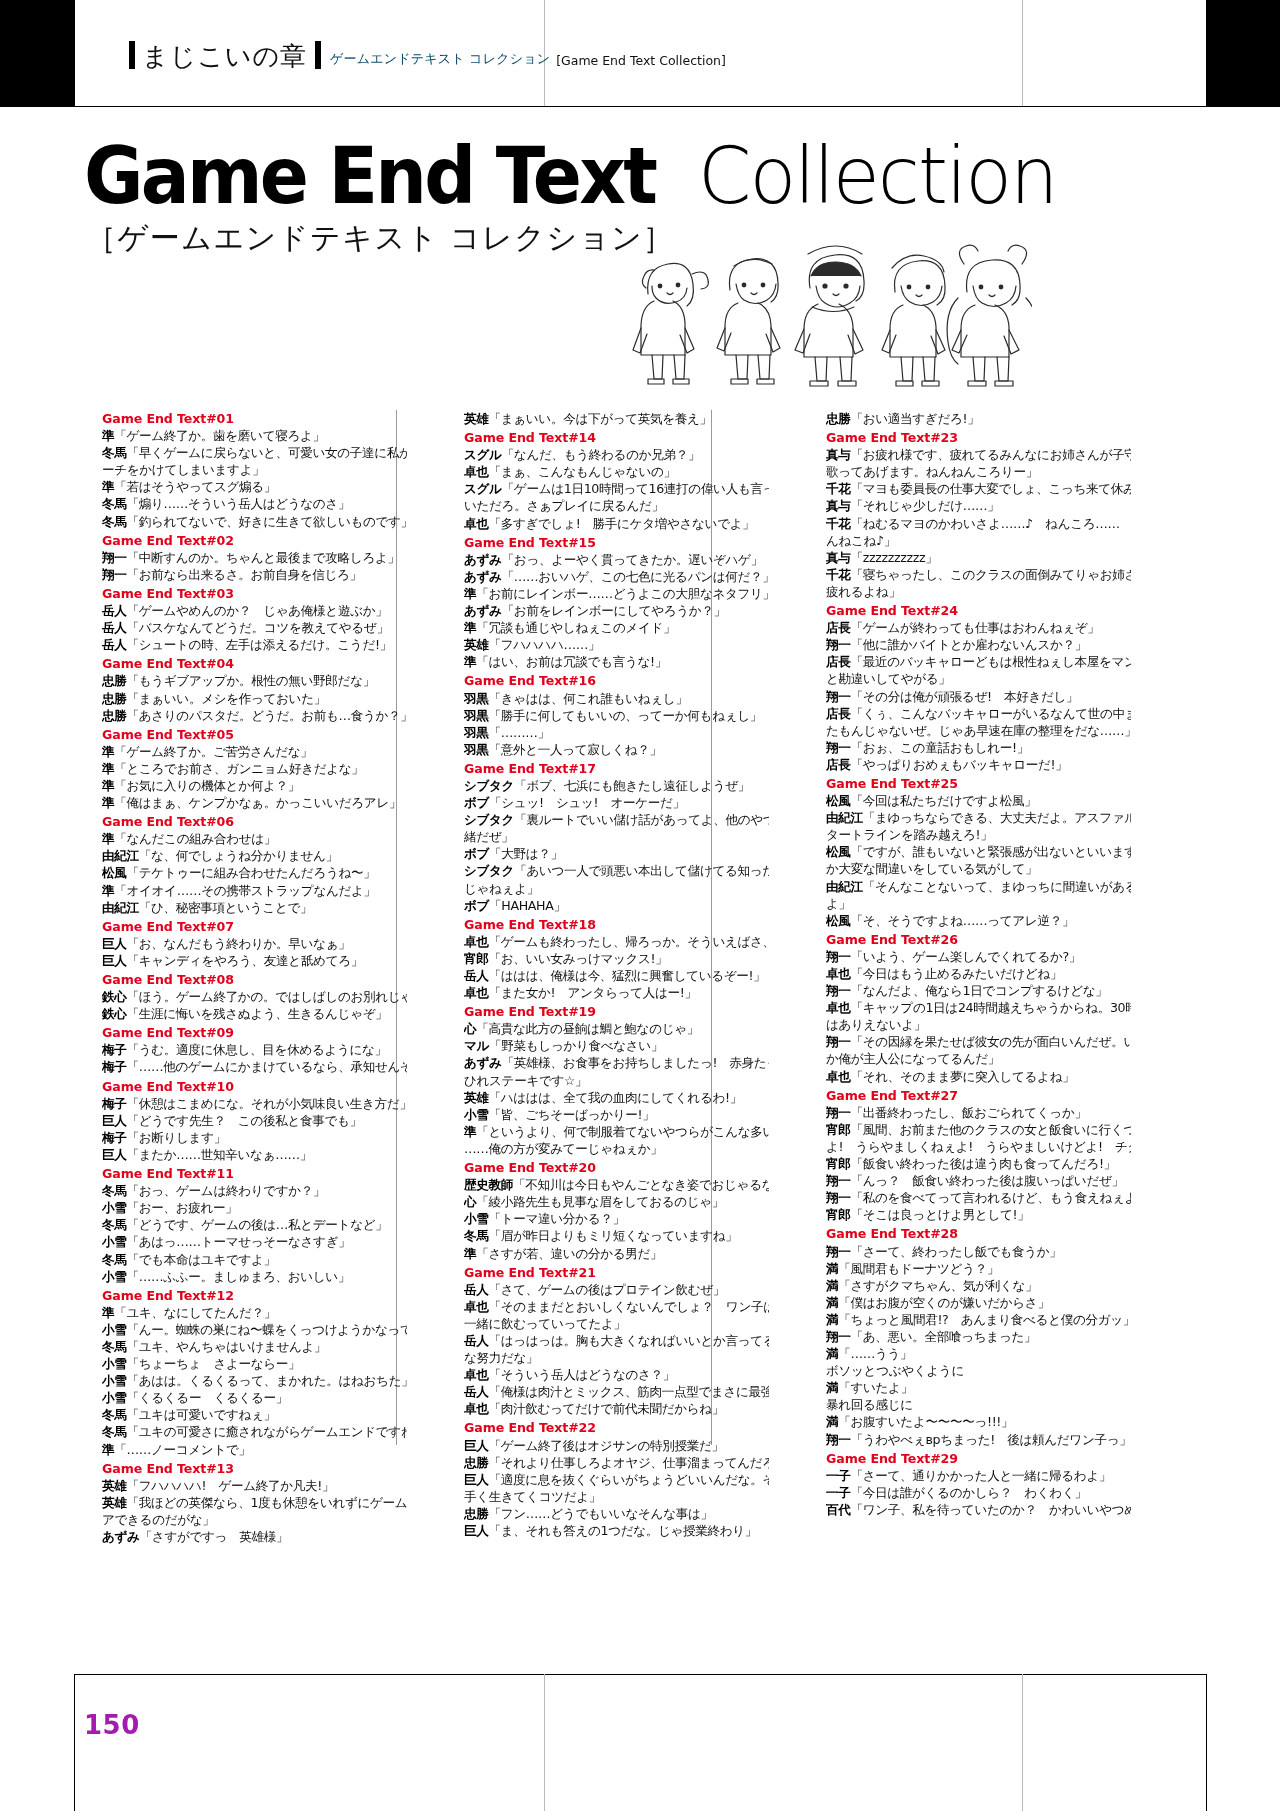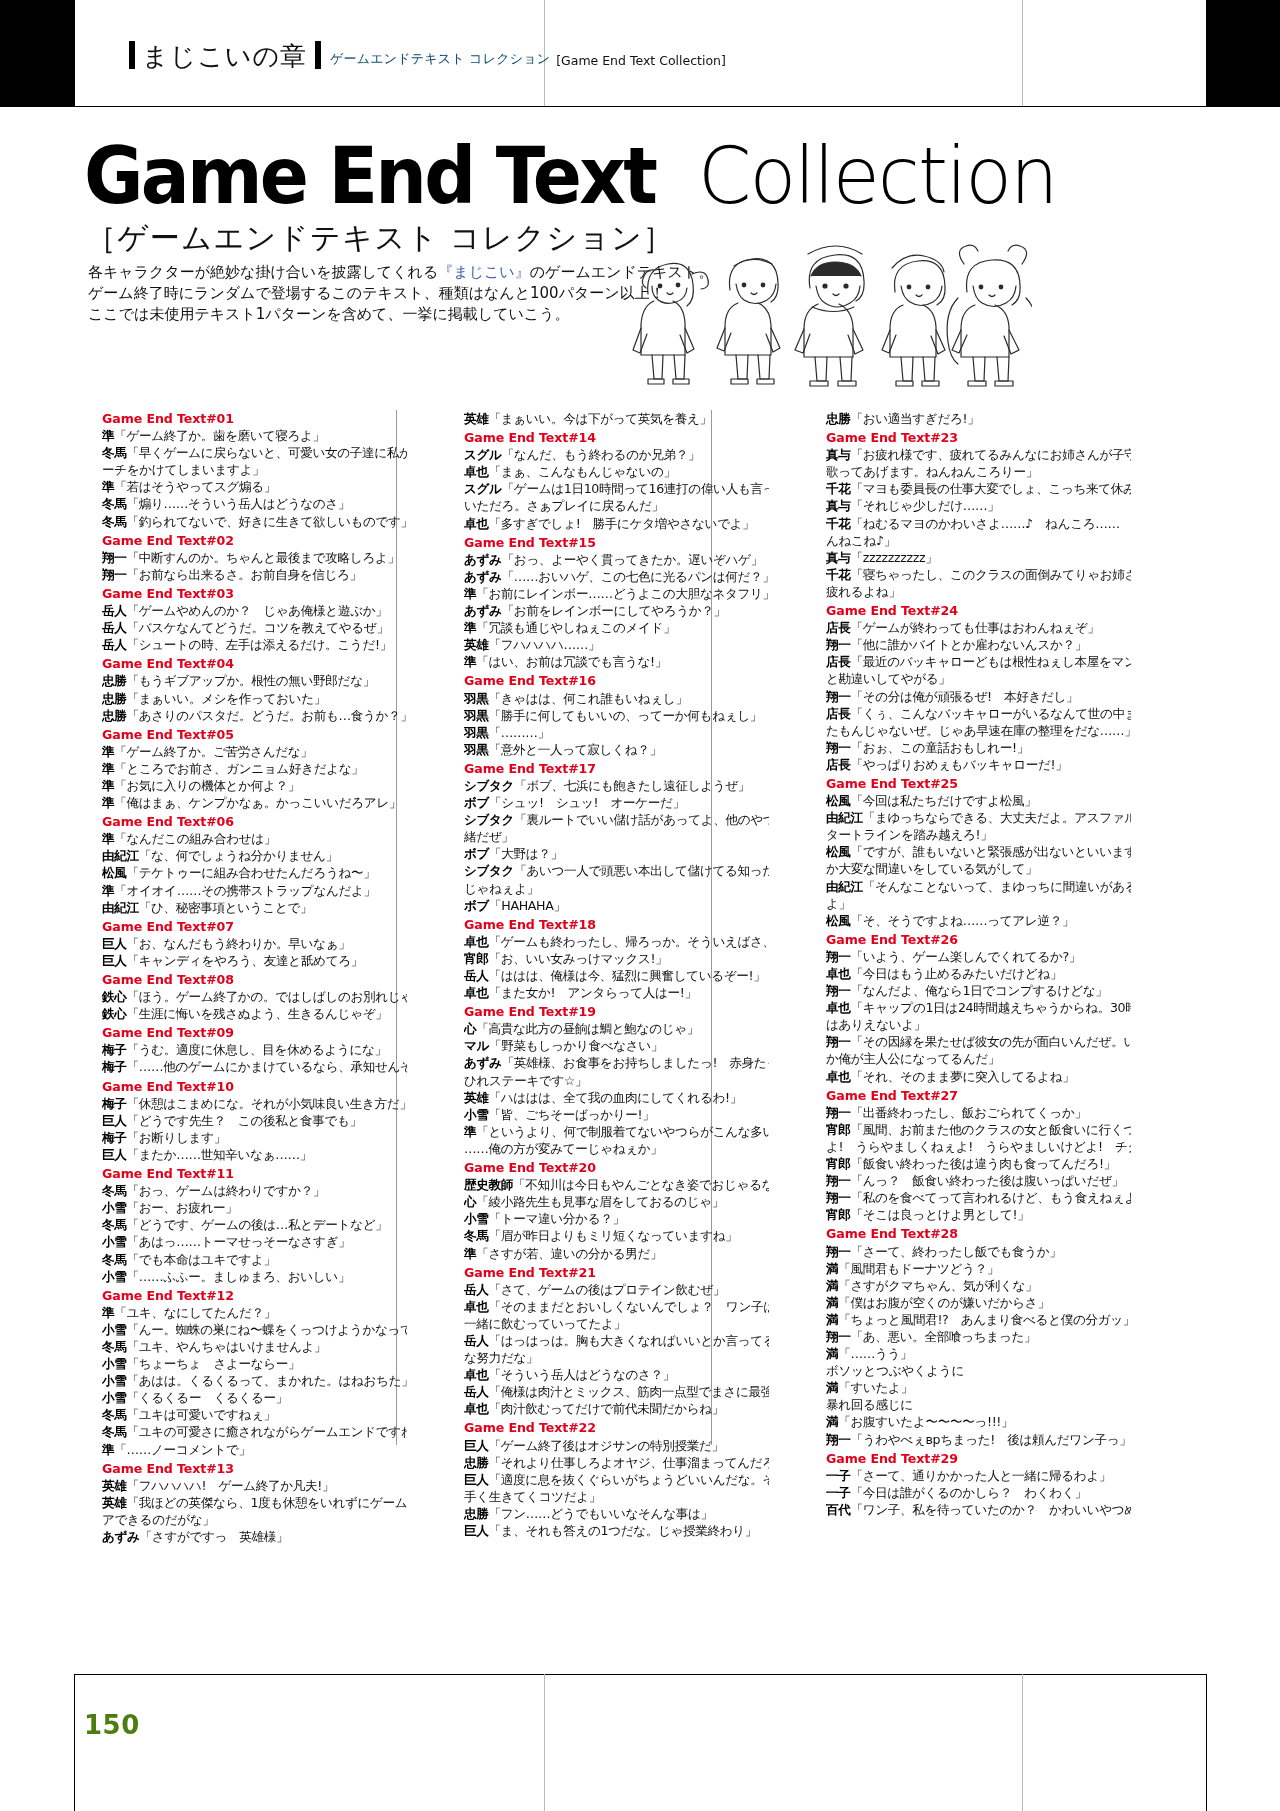--- a/index.html
+++ b/index.html
@@ -235,21 +235,21 @@
   .footer-vrule.f1 { left: 544px; }
   .footer-vrule.f2 { left: 1022px; }
   .footer-vrule.f0 { left: 74px;  background:#000; }
   .footer-vrule.f3 { left: 1206px; background:#000; }
   .page-num {
     position: absolute;
     left: 84px;
     top: 1710px;
     font-size: 26px;
     font-weight: 700;
-    color: #4d7c0f;
+    color: #a21caf;
     font-family: "DejaVu Sans", "Liberation Sans", sans-serif;
     letter-spacing: 0.5px;
   }
 </style>
 </head>
 <body>
 
 <div id="page">
 
   <div class="header-band">
@@ -268,25 +268,20 @@
       <span style="display:inline-block;width:6px"></span>
       <span class="chap-sub-en">[Game End Text Collection]</span>
     </div>
   </div>
 
   <div class="title-main">
     <span class="title-bold">Game End Text</span><span class="title-light">Collection</span>
   </div>
   <div class="title-jp">［ゲームエンドテキスト コレクション］</div>
 
-  <div class="intro">
-    <div><span>各キャラクターが絶妙な掛け合いを披露してくれる</span><span class="hl">『まじこい』</span><span>のゲームエンドテキスト。</span></div>
-    <div>ゲーム終了時にランダムで登場するこのテキスト、種類はなんと100パターン以上！</div>
-    <div>ここでは未使用テキスト1パターンを含めて、一挙に掲載していこう。</div>
-  </div>
 
   <div class="chibi">
     <svg viewBox="0 0 420 175" width="420" height="175" xmlns="http://www.w3.org/2000/svg">
       <g fill="none" stroke="#2b2b2b" stroke-width="1.2" stroke-linejoin="round" stroke-linecap="round">
 
         <path d="M36 66 q-3 -26 20 -30 q22 -4 25 20 q2 16 -6 22"></path>
         <path d="M34 60 q-6 -4 -2 -12 q3 -7 10 -6"></path>
         <path d="M40 58 q0 8 4 12 q8 8 20 4 q10 -3 11 -14"></path>
         <circle cx="48" cy="58" r="2.4" fill="#2b2b2b" stroke="none"></circle>
         <circle cx="66" cy="57" r="2.4" fill="#2b2b2b" stroke="none"></circle>

